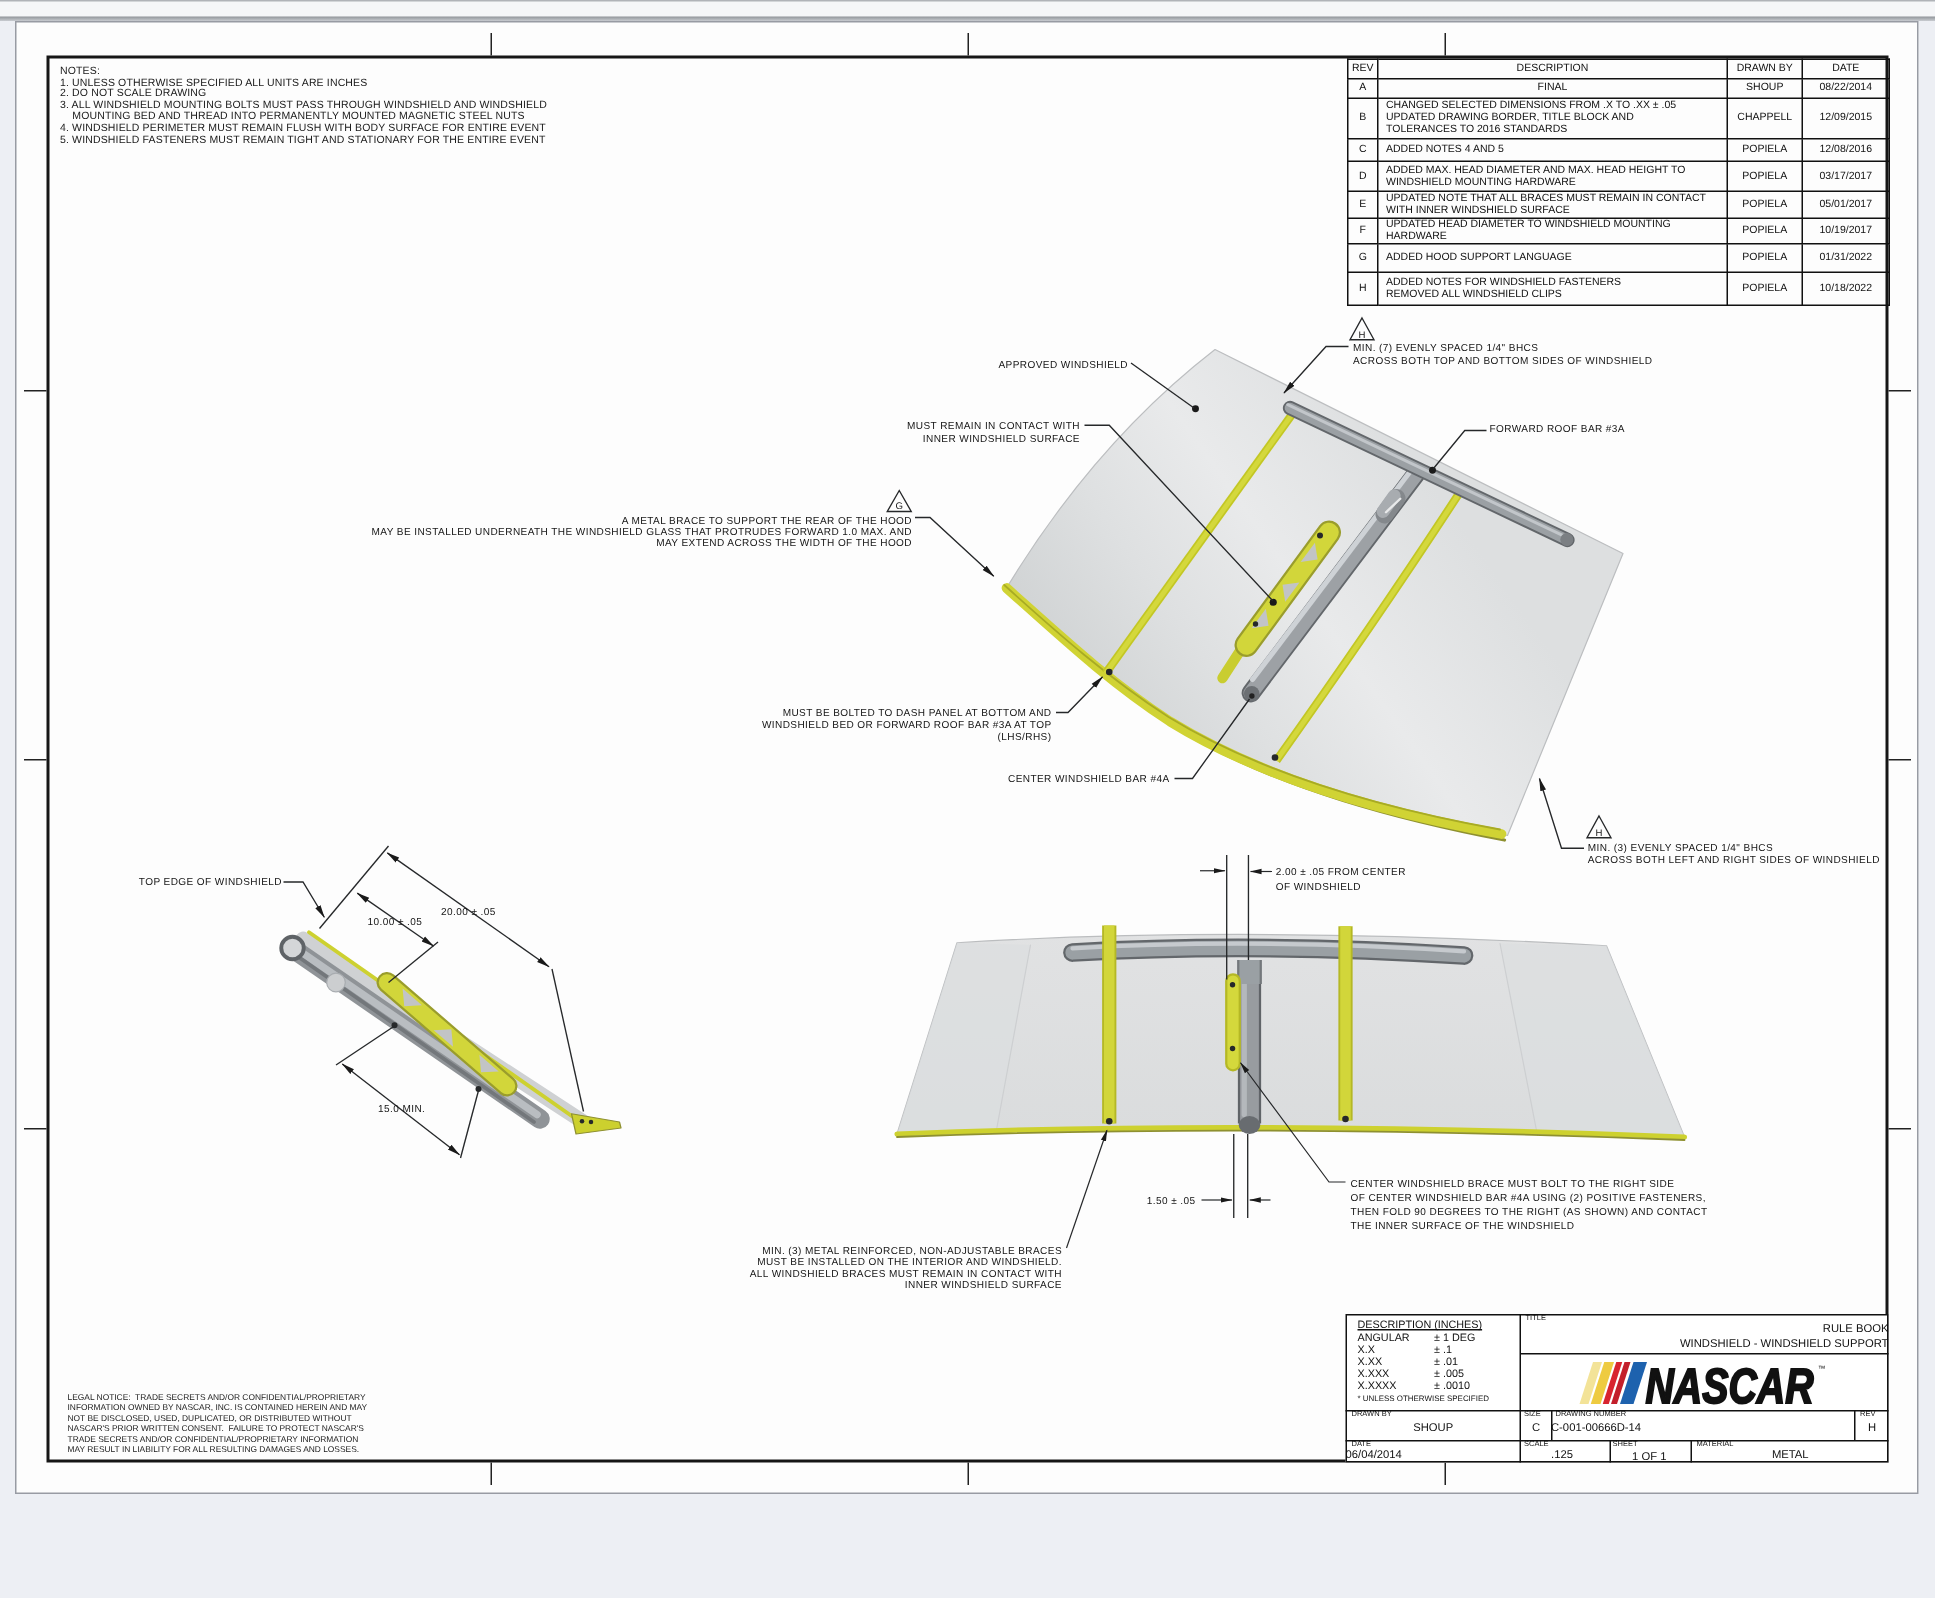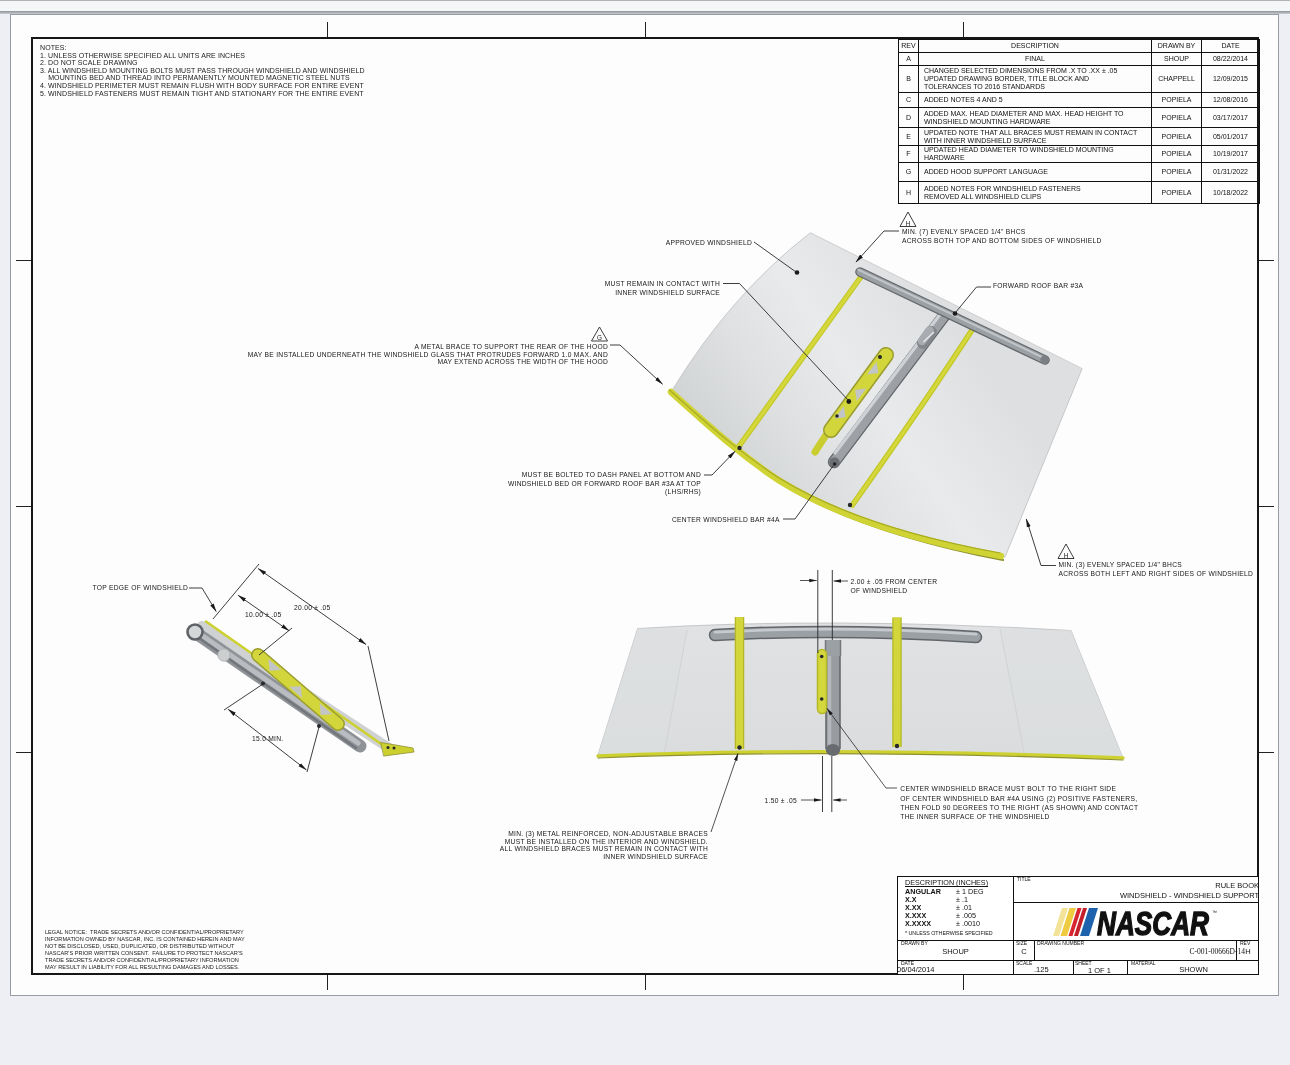--- a/index.html
+++ b/index.html
@@ -125,21 +125,21 @@
 <style>
   table td{border:1.4px solid #111;padding:0 0 0 0;line-height:8px;overflow:hidden;}
   td.c{text-align:center;}
   td.l{text-align:left;padding-left:5px;padding-right:2px;}
 </style>
 
 <div class="abs" style="left:897px;top:876px;width:362px;height:99px;border:1.6px solid #111;box-sizing:border-box;background:#fff;"></div>
 
 <div class="abs" style="left:897px;top:876px;width:117px;height:64px;border-right:1.6px solid #111;box-sizing:border-box;"></div>
 <div class="abs" style="left:905px;top:878px;font-size:7.2px;color:#111;text-decoration:underline;">DESCRIPTION (INCHES)</div>
-<div class="abs" style="left:905px;top:888px;font-size:7.2px;line-height:8.1px;color:#111;white-space:pre;font-weight:bold;">ANGULAR
+<div class="abs" style="left:905px;top:888px;font-size:7.2px;line-height:8.1px;color:#111;white-space:pre;">ANGULAR
 X.X
 X.XX
 X.XXX
 X.XXXX</div>
 <div class="abs" style="left:956px;top:888px;font-size:7.2px;line-height:8.1px;color:#111;white-space:pre;">± 1 DEG
 ± .1
 ± .01
 ± .005
 ± .0010</div>
 <div class="abs" style="left:905px;top:930px;font-size:5.3px;color:#111;">* UNLESS OTHERWISE SPECIFIED</div>
@@ -167,35 +167,35 @@
   <text x="83" y="33" font-family="Liberation Sans, sans-serif" font-size="33" font-weight="bold" font-style="italic" textLength="112" lengthAdjust="spacingAndGlyphs" fill="#111" stroke="#111" stroke-width="1.4">NASCAR</text>
   <text x="198" y="12" font-family="Liberation Sans, sans-serif" font-size="5" fill="#111">™</text>
 </svg>
 
 <div class="abs" style="left:1014px;top:940px;width:245px;height:20px;border-top:1.4px solid #111;box-sizing:border-box;"></div>
 <div class="abs tb" style="left:1016px;top:941px;">SIZE</div>
 <div class="abs" style="left:1014px;top:947px;width:20px;text-align:center;font-size:7.5px;color:#111;">C</div>
 
 <div class="abs" style="left:1034px;top:940px;width:203px;height:20px;border-left:1.4px solid #111;border-right:1.4px solid #111;box-sizing:border-box;"></div>
 <div class="abs tb" style="left:1037px;top:941px;">DRAWING NUMBER</div>
-<div class="abs" style="left:1034px;top:947px;width:211px;text-align:right;font-size:7.5px;color:#111;font-family:Liberation Serif, serif;">C-001-00666D-14</div>
+<div class="abs" style="left:1034px;top:947px;width:211px;text-align:left;font-size:7.5px;color:#111;">C-001-00666D-14</div>
 
 <div class="abs tb" style="left:1240px;top:941px;">REV</div>
 <div class="abs" style="left:1237px;top:947px;width:22px;text-align:center;font-size:7.5px;color:#111;">H</div>
 
 <div class="abs" style="left:1014px;top:960px;width:245px;height:15px;border-top:1.4px solid #111;box-sizing:border-box;"></div>
 <div class="abs tb" style="left:1016px;top:961px;">SCALE</div>
 <div class="abs" style="left:1034px;top:965px;font-size:7.5px;color:#111;">.125</div>
 
 <div class="abs" style="left:1073px;top:960px;width:55px;height:15px;border-left:1.4px solid #111;border-right:1.4px solid #111;box-sizing:border-box;"></div>
 <div class="abs tb" style="left:1075px;top:961px;">SHEET</div>
 <div class="abs" style="left:1088px;top:966px;font-size:7.5px;color:#111;">1 OF 1</div>
 
 <div class="abs tb" style="left:1131px;top:961px;">MATERIAL</div>
-<div class="abs" style="left:1128px;top:965px;width:131px;text-align:center;font-size:7.5px;color:#111;">SHOWN</div>
+<div class="abs" style="left:1128px;top:965px;width:131px;text-align:center;font-size:7.5px;color:#111;">METAL</div>
 
 <svg class="abs" style="left:0;top:0;" width="1290" height="1065" viewBox="0 0 1290 1065" font-family="Liberation Sans, sans-serif">
 <defs>
   <marker id="arr" viewBox="0 0 10 10" refX="9.2" refY="5" markerWidth="10" markerHeight="10" orient="auto-start-reverse">
     <path d="M0,2.8 L9.8,5 L0,7.2 Z" fill="#1a1a1a"></path>
   </marker>
   <linearGradient id="glass3d" x1="720" y1="500" x2="960" y2="330" gradientUnits="userSpaceOnUse">
     <stop offset="0" stop-color="#cdd0d1"></stop>
     <stop offset="0.35" stop-color="#dee0e1"></stop>
     <stop offset="0.62" stop-color="#e9eaeb"></stop>

